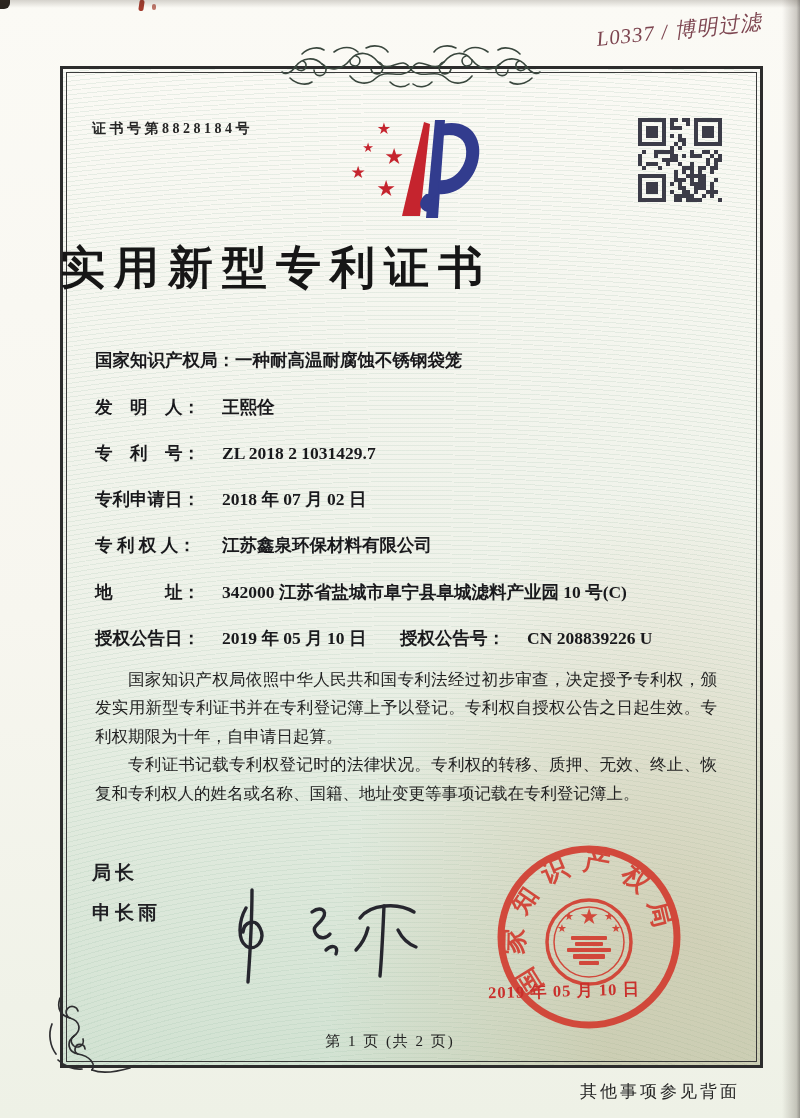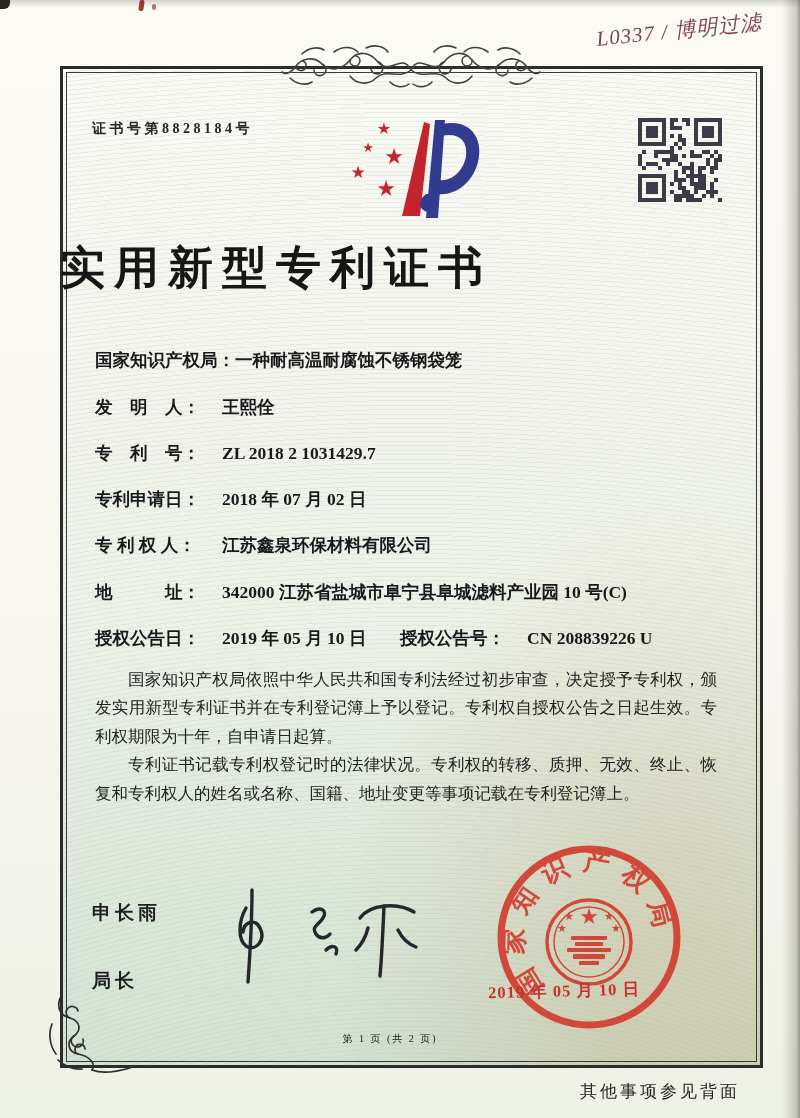--- a/index.html
+++ b/index.html
@@ -46,21 +46,21 @@
     text-align:justify;}
   .paras p{margin:0;text-indent:2em;}
 
   .signer{position:absolute;left:92px;font-size:19px;font-weight:600;color:#202024;letter-spacing:4px;}
   .signature{position:absolute;left:208px;top:884px;}
 
   .seal{position:absolute;left:494px;top:842px;}
   .seal-date{position:absolute;left:488px;top:980px;width:180px;color:#c9302c;font-weight:700;
     font-size:16.5px;letter-spacing:1px;white-space:nowrap;transform:rotate(-1.5deg);}
 
-  .page-info{position:absolute;left:60px;top:1032px;width:660px;text-align:center;font-size:10px;color:#222;letter-spacing:2px;}
+  .page-info{position:absolute;left:60px;top:1032px;width:660px;text-align:center;font-size:15px;color:#222;letter-spacing:2px;}
   .footer-note{position:absolute;left:40px;top:1080px;width:700px;text-align:right;font-size:17px;color:#262626;letter-spacing:3px;}
 
   .ornament-top{position:absolute;left:278px;top:40px;}
   .ornament-corner{position:absolute;left:46px;top:996px;}
 </style>
 </head>
 <body>
 
 <div class="paper">
 
@@ -370,21 +370,21 @@
     <span class="fpair2">
       <span class="flabel" style="min-width:0;margin-right:22px;">授权公告号：</span><span class="fvalue">CN 208839226 U</span>
     </span>
   </div>
 
   <div class="paras">
     <p>国家知识产权局依照中华人民共和国专利法经过初步审查，决定授予专利权，颁发实用新型专利证书并在专利登记簿上予以登记。专利权自授权公告之日起生效。专利权期限为十年，自申请日起算。</p>
     <p>专利证书记载专利权登记时的法律状况。专利权的转移、质押、无效、终止、恢复和专利权人的姓名或名称、国籍、地址变更等事项记载在专利登记簿上。</p>
   </div>
 
-  <div class="signer" style="top:968px">局长</div>
+  <div class="signer" style="top:860px">局长</div>
   <div class="signer" style="top:900px">申长雨</div>
 
   <svg class="signature" width="230" height="104" viewBox="0 0 230 104">
     <g stroke="#26262e" stroke-width="3.4" fill="none" stroke-linecap="round" stroke-linejoin="round">
       <path d="M38,24 C30,38 30,56 38,62 C48,68 58,56 52,44 C47,34 36,38 35,48"></path>
       <path d="M44,6 C44,28 42,70 40,98"></path>
       <path d="M104,28 C112,22 120,26 115,34 C110,42 103,42 108,50 C112,56 119,54 122,50"></path>
       <path d="M118,66 C124,60 131,62 128,70"></path>
       <path d="M152,34 C162,20 190,18 206,28"></path>
       <path d="M176,22 C175,44 174,70 172,92"></path>

